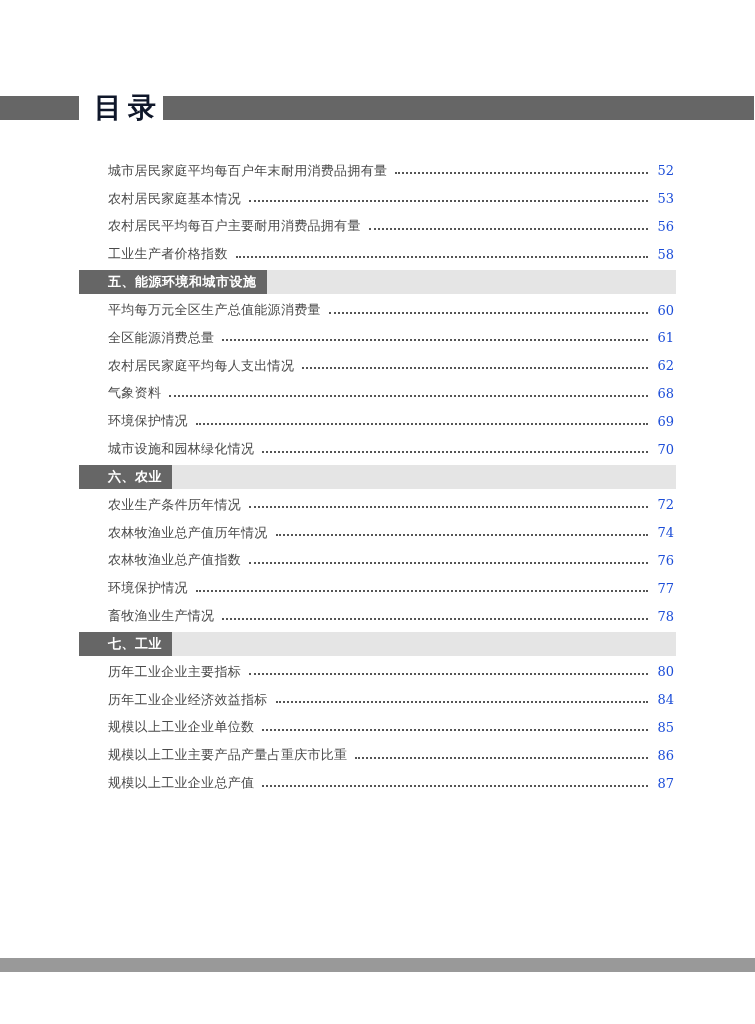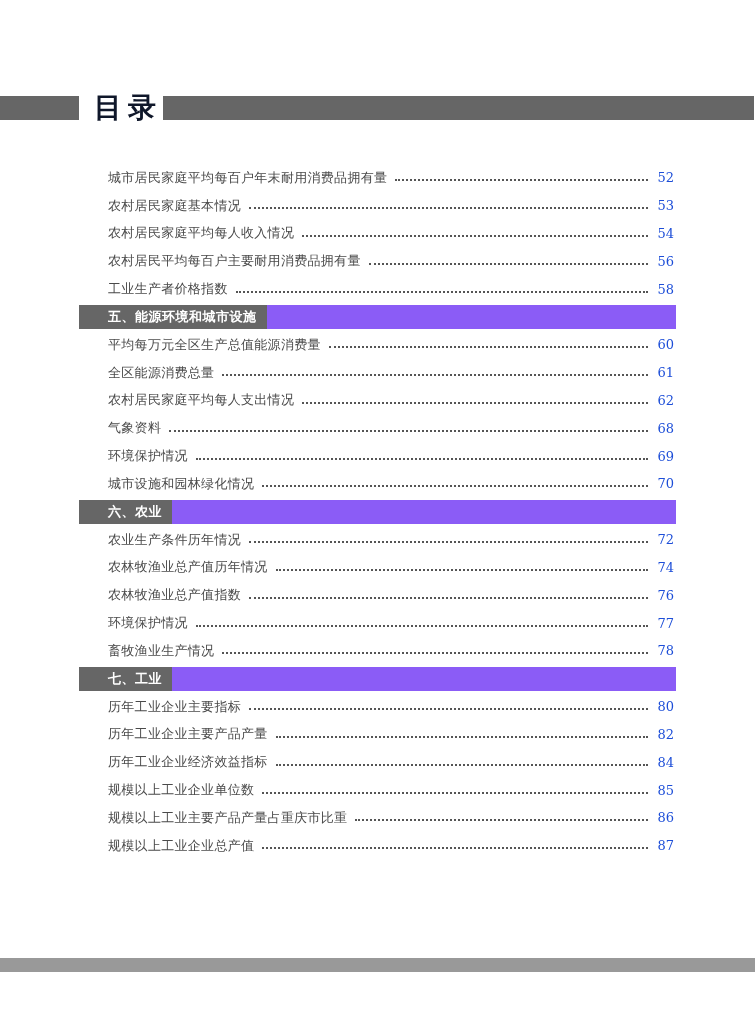--- a/index.html
+++ b/index.html
@@ -31,21 +31,21 @@
       line-height: 34px;
       font-weight: bold;
       color: #0f172a;
       letter-spacing: 6px;
       font-family: "DejaVu Sans", sans-serif;
       white-space: nowrap;
     }
     .toc {
       position: absolute;
       left: 79px;
-      top: 164px;
+      top: 157px;
       width: 597px;
     }
     .toc-entry {
       position: relative;
       height: 27.8px;
       display: flex;
       align-items: center;
       padding-left: 29px;
       padding-right: 2px;
       color: #4a4a4a;
@@ -68,21 +68,21 @@
     .toc-entry .page {
       width: 17px;
       text-align: right;
       font-family: "DejaVu Serif", "Liberation Serif", serif;
       font-size: 13px;
       color: #1d4ed8;
     }
     .section-header {
       height: 24px;
       margin: 2px 0 2px 0;
-      background: #8b5cf6;
+      background: #e5e5e5;
       position: relative;
       display: flex;
       align-items: stretch;
     }
     .section-header .dark {
       background: #666666;
       color: #ffffff;
       font-weight: bold;
       font-size: 13px;
       line-height: 24px;
@@ -113,25 +113,20 @@
     <span class="label">城市居民家庭平均每百户年末耐用消费品拥有量</span>
     <span class="leader"></span>
     <span class="page">52</span>
   </div>
   <div class="toc-entry">
     <span class="label">农村居民家庭基本情况</span>
     <span class="leader"></span>
     <span class="page">53</span>
   </div>
   <div class="toc-entry">
-    <span class="label">农村居民家庭平均每人收入情况</span>
-    <span class="leader"></span>
-    <span class="page">54</span>
-  </div>
-  <div class="toc-entry">
     <span class="label">农村居民平均每百户主要耐用消费品拥有量</span>
     <span class="leader"></span>
     <span class="page">56</span>
   </div>
   <div class="toc-entry">
     <span class="label">工业生产者价格指数</span>
     <span class="leader"></span>
     <span class="page">58</span>
   </div>
 
@@ -200,25 +195,20 @@
 
   <div class="section-header">
     <span class="dark">七、工业</span>
   </div>
   <div class="toc-entry">
     <span class="label">历年工业企业主要指标</span>
     <span class="leader"></span>
     <span class="page">80</span>
   </div>
   <div class="toc-entry">
-    <span class="label">历年工业企业主要产品产量</span>
-    <span class="leader"></span>
-    <span class="page">82</span>
-  </div>
-  <div class="toc-entry">
     <span class="label">历年工业企业经济效益指标</span>
     <span class="leader"></span>
     <span class="page">84</span>
   </div>
   <div class="toc-entry">
     <span class="label">规模以上工业企业单位数</span>
     <span class="leader"></span>
     <span class="page">85</span>
   </div>
   <div class="toc-entry">

